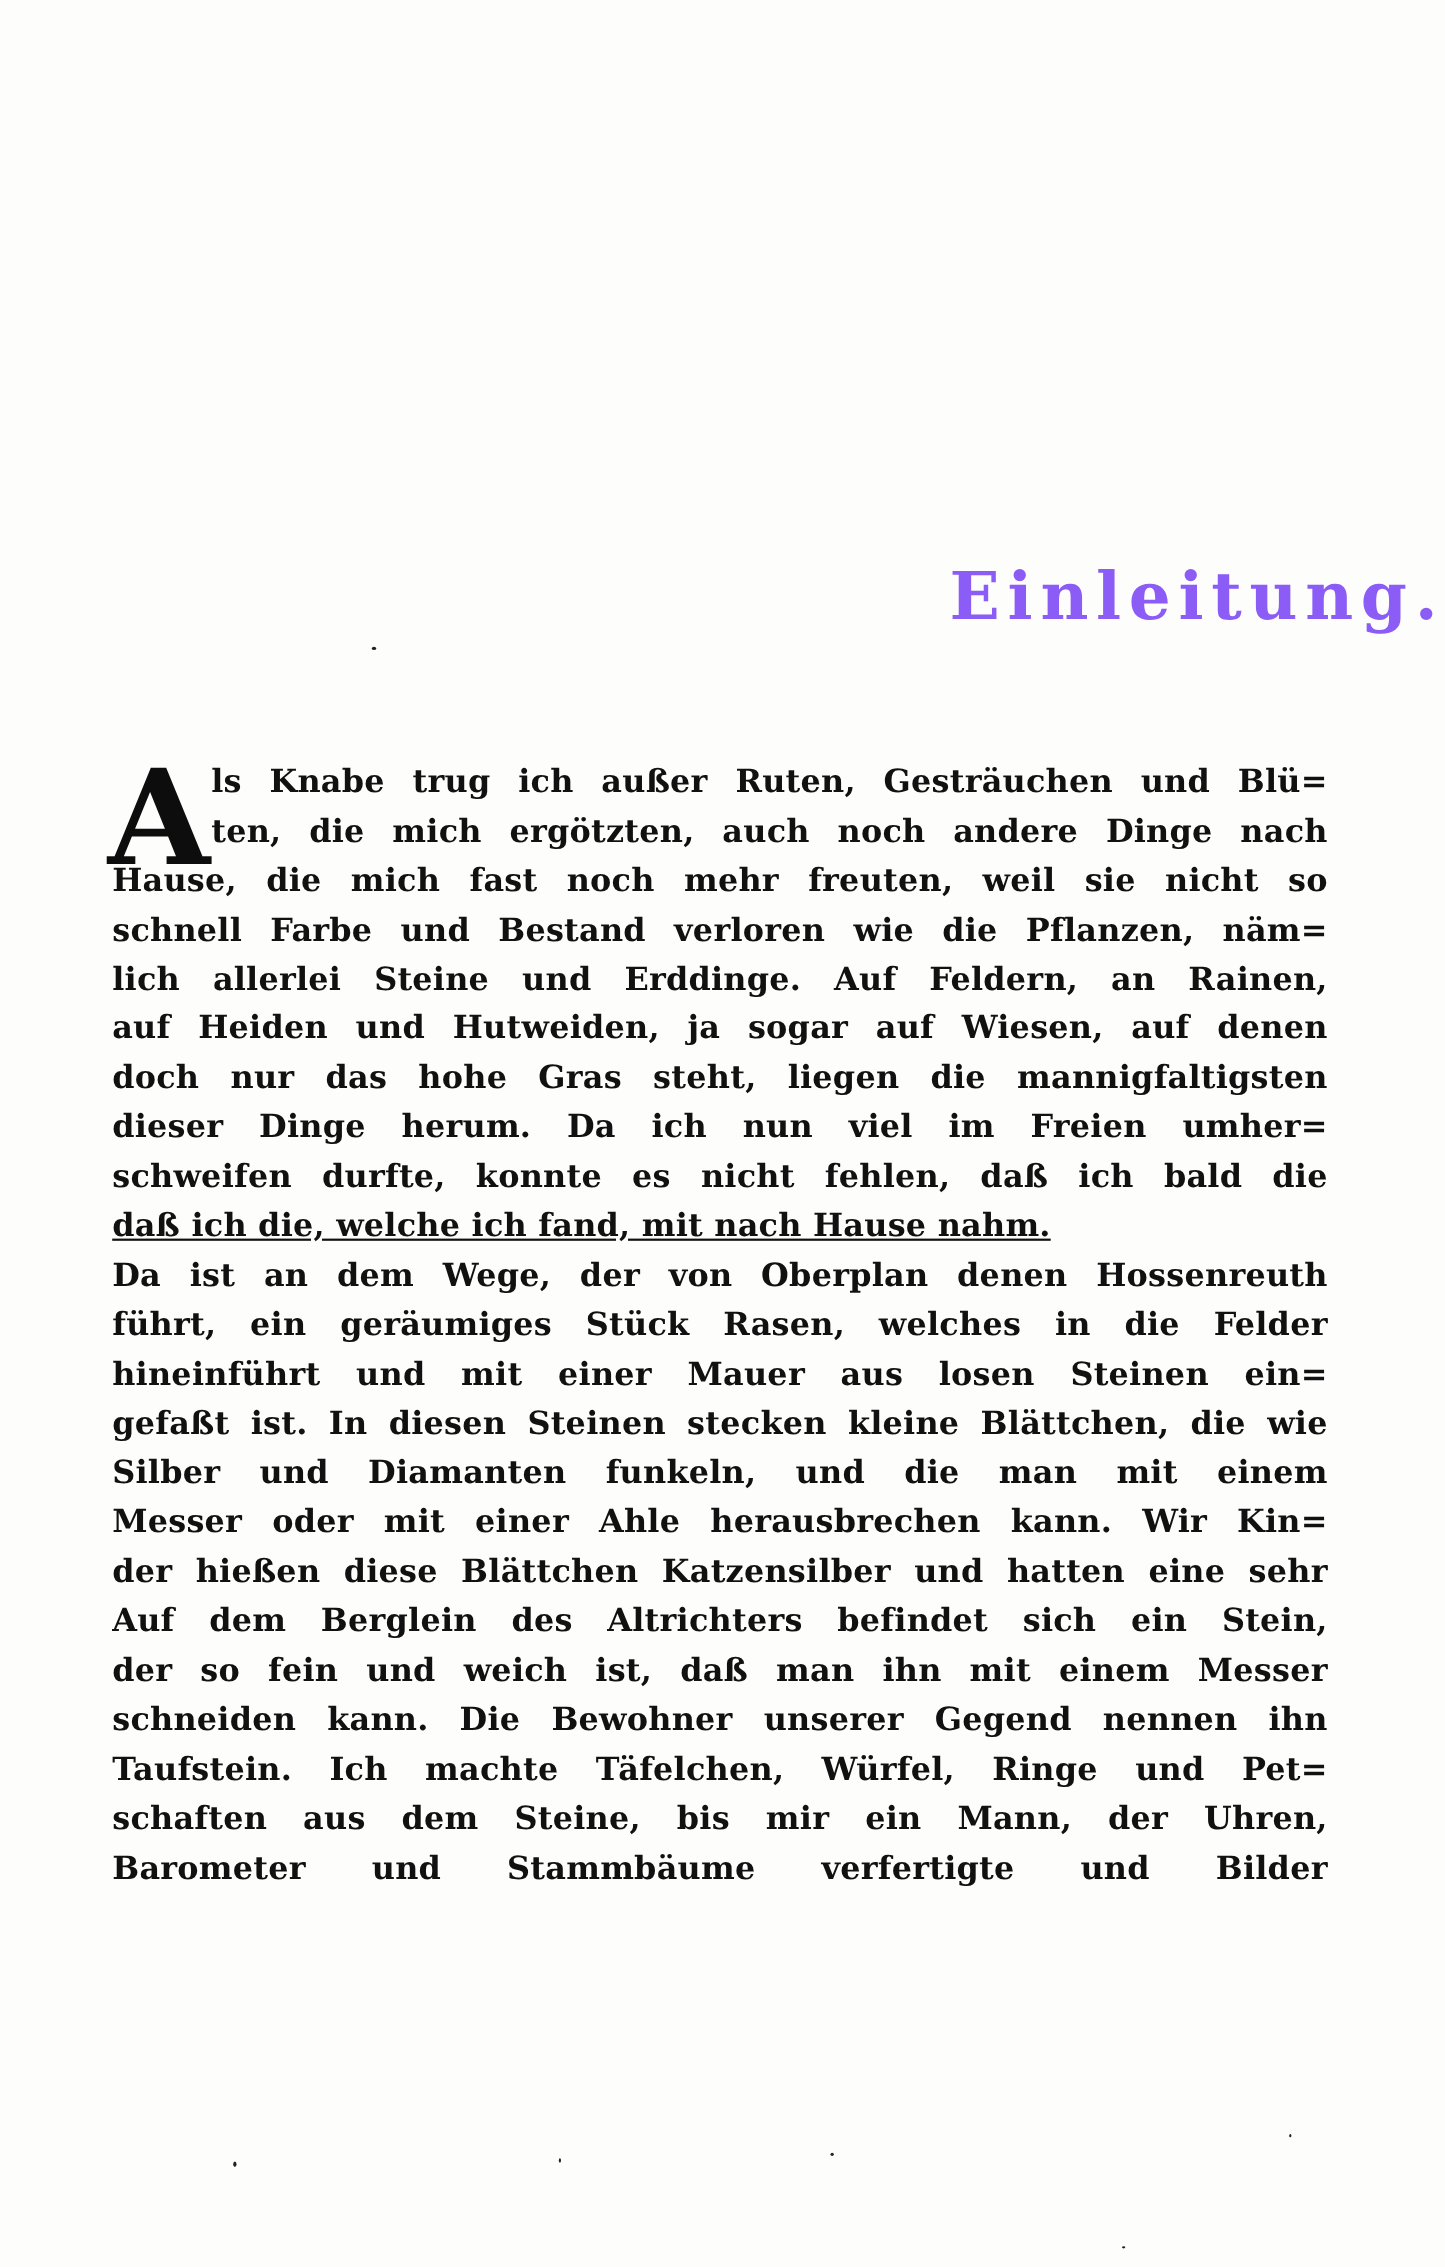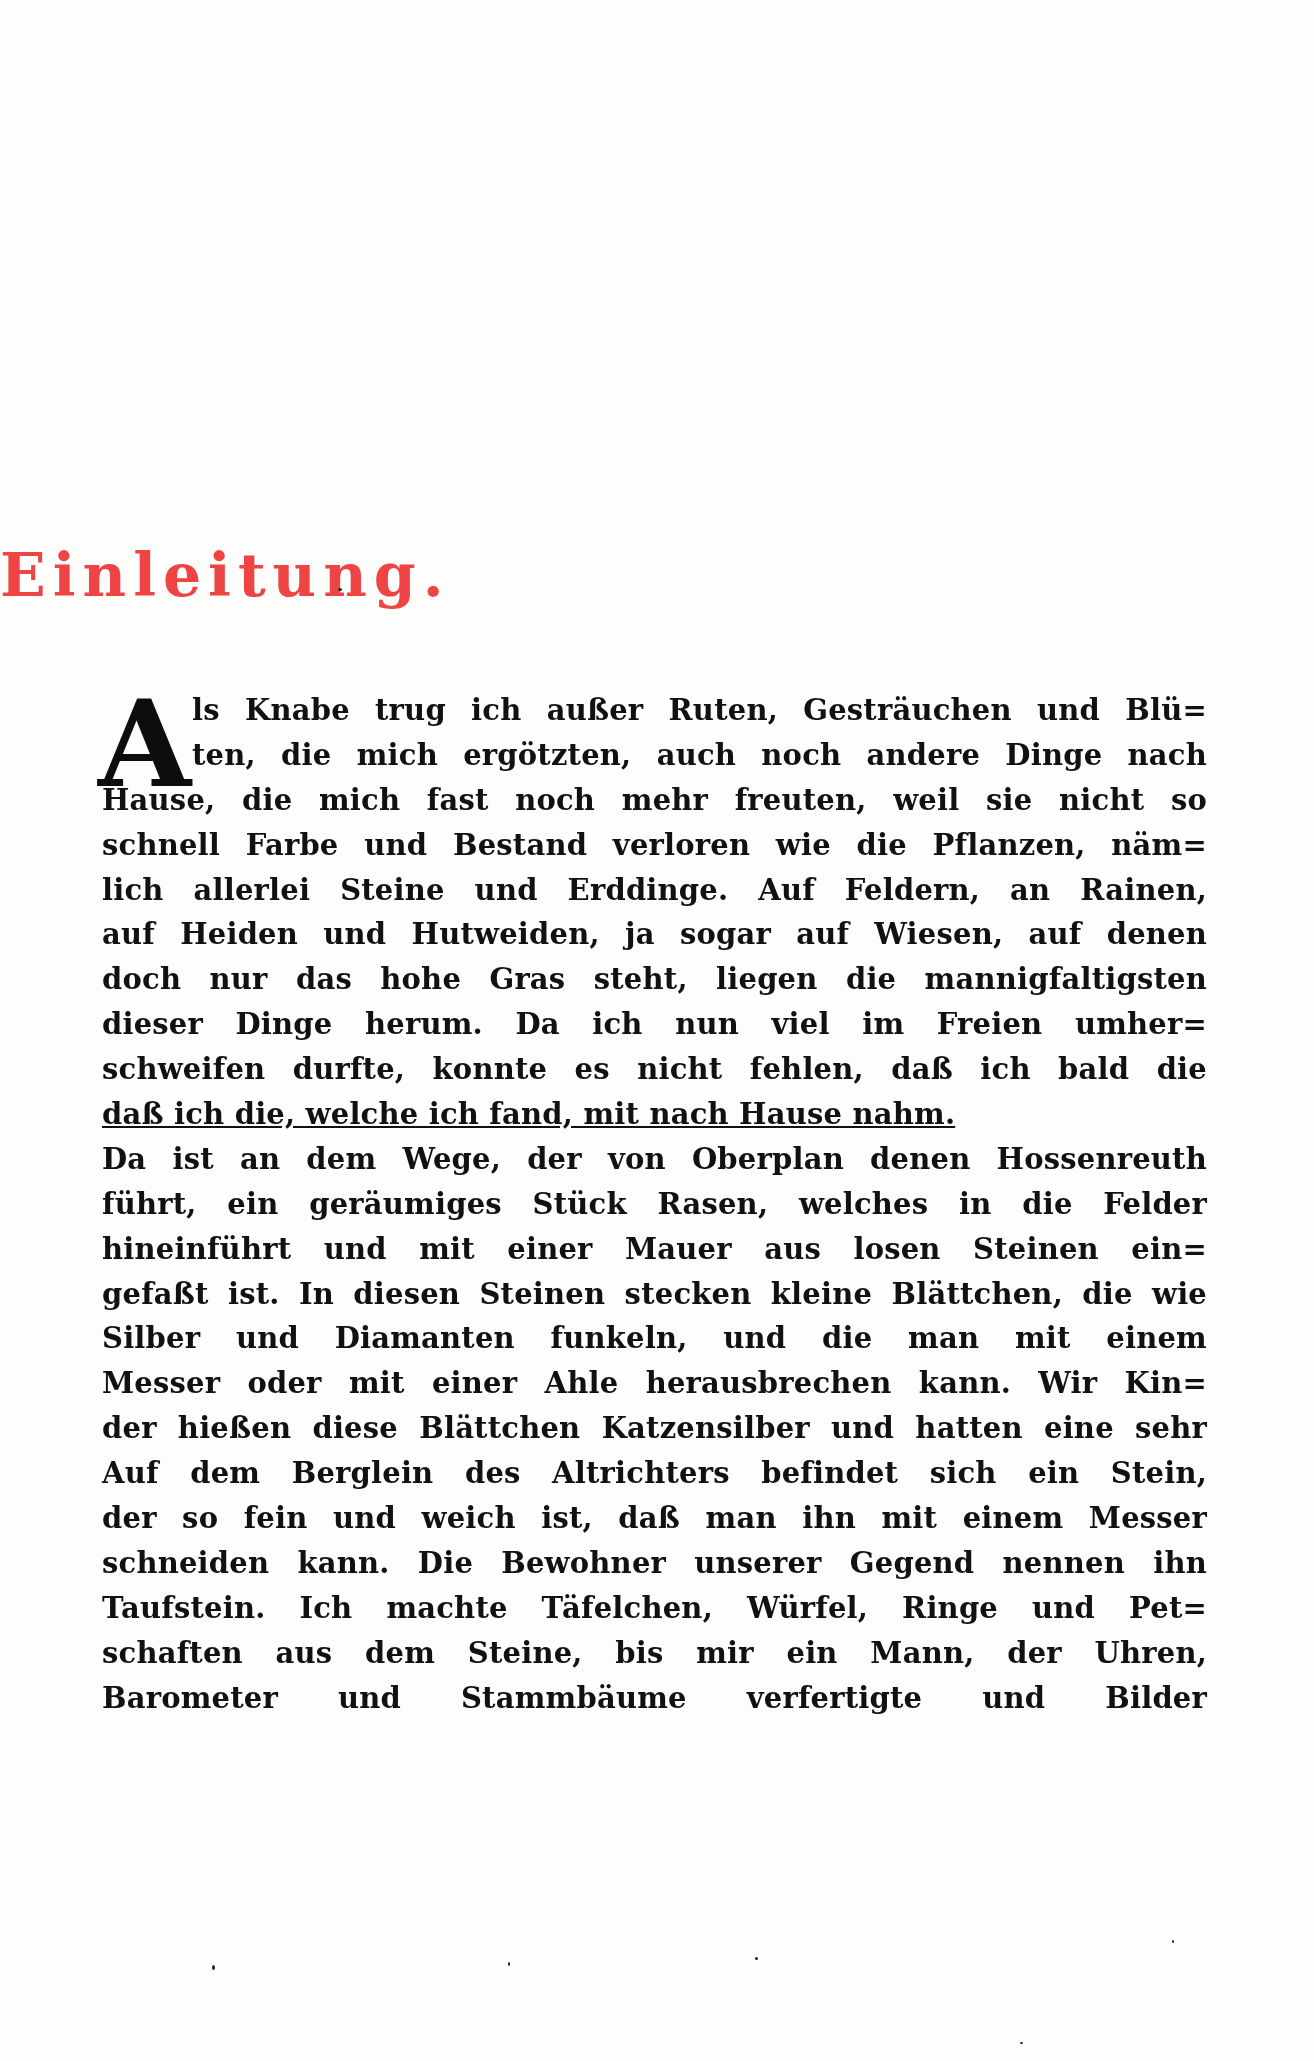--- a/index.html
+++ b/index.html
@@ -11,30 +11,30 @@
     position: relative;
     width: 1314px;
     height: 2061px;
     background: #fdfdfc;
     overflow: hidden;
     font-family: "DejaVu Serif", "Liberation Serif", serif;
     color: #111111;
   }
   .title {
     position: absolute;
-    top: 545px;
+    top: 513px;
     left: 0;
     right: 0;
     margin: 0;
-    text-align: left;
+    text-align: right;
     font-size: 60px;
     font-weight: 700;
     letter-spacing: 7px;
     line-height: 1;
-    color: #ef4444;
+    color: #8b5cf6;
   }
   .body-block {
     position: absolute;
     top: 688px;
     left: 102px;
     width: 1105px;
   }
   .line {
     height: 44.9px;
     line-height: 44.9px;

